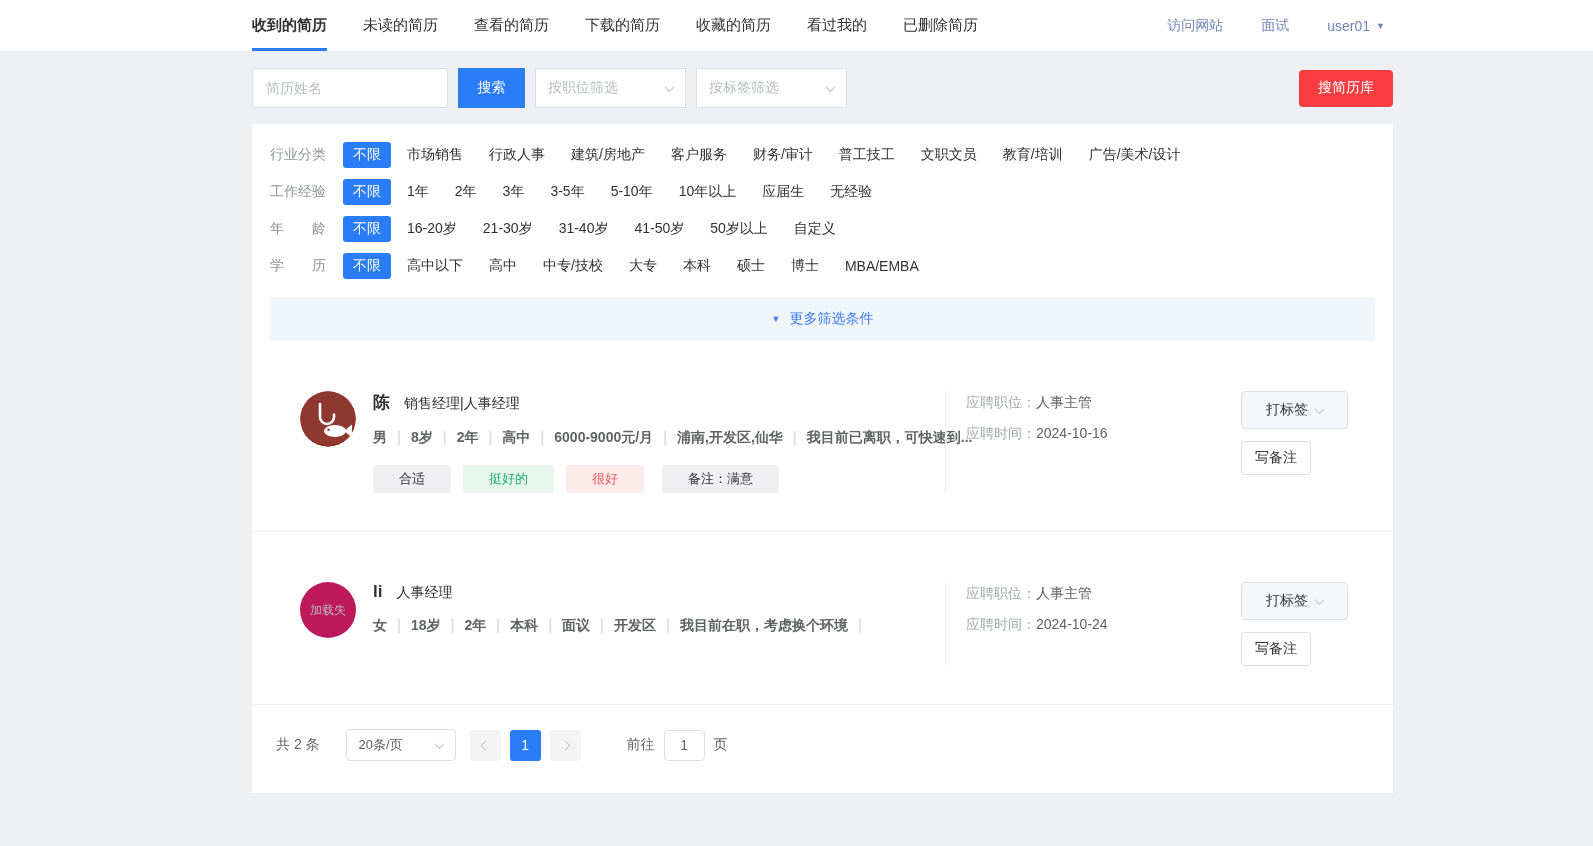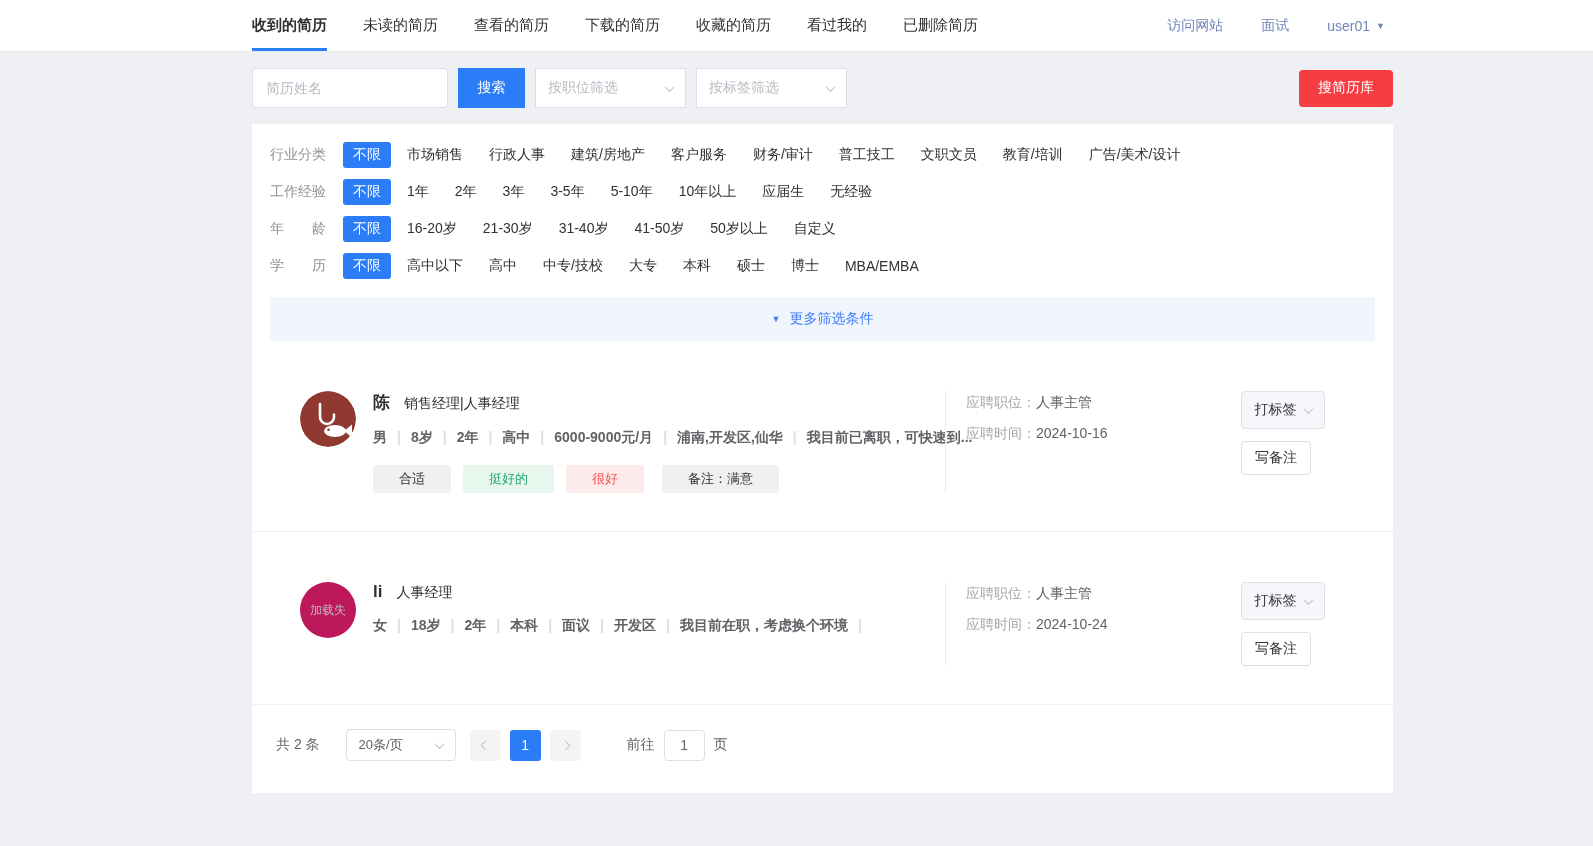--- a/index.html
+++ b/index.html
@@ -80,21 +80,21 @@
   .tag.gray  { background:#f0f0f2; color:#303133; }
   .tag.green { background:#e7f7ee; color:#27a870; }
   .tag.red   { background:#fdebeb; color:#f25a5a; }
   .tag.note  { background:#f0f0f2; color:#303133; margin-left:6px; }
   .r-meta { width:296px; flex:none; border-left:1px solid #ebedf0; padding-left:20px; padding-top:3px; }
   .meta-line { margin-bottom:13px; }
   .meta-label { color:#a2a6ad; }
   .meta-value { color:#606266; }
   .r-actions { width:104px; flex:none; display:flex; flex-direction:column; align-items:flex-start; }
   .tag-btn {
-    width:84px; height:38px; background:#f5f7fa; border:1px solid #dcdfe6; border-radius:4px;
+    width:107px; height:38px; background:#f5f7fa; border:1px solid #dcdfe6; border-radius:4px;
     color:#303133; font-size:14px; cursor:pointer; display:inline-flex; align-items:center;
     justify-content:center; font-family:inherit;
   }
   .tag-btn .chev { margin-left:8px; }
   .note-btn {
     margin-top:12px; height:34px; padding:0 13px; background:#fff; border:1px solid #dcdfe6;
     border-radius:4px; color:#303133; font-size:14px; cursor:pointer; font-family:inherit;
   }
   
   .pagination { display:flex; align-items:center; padding:24px 24px 32px; color:#606266; }

